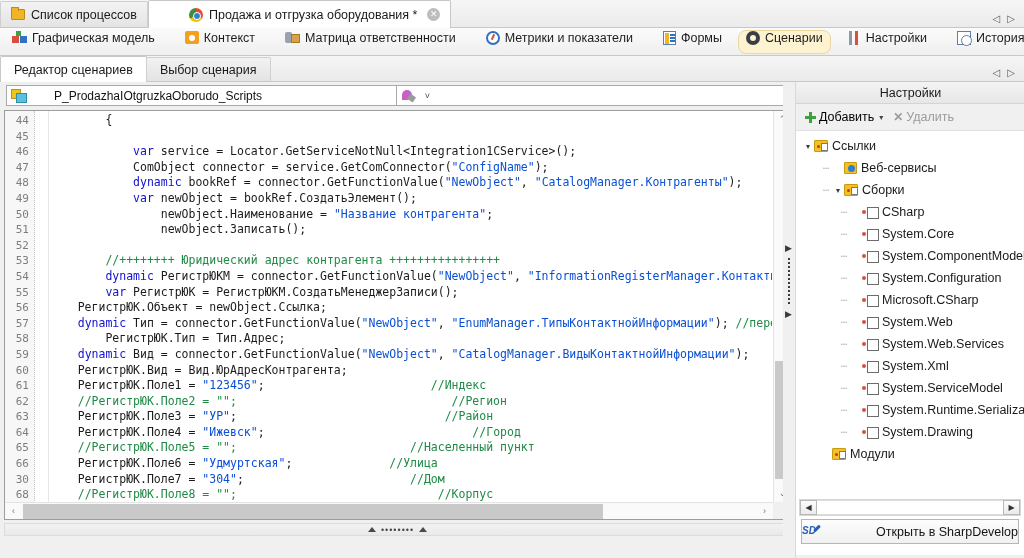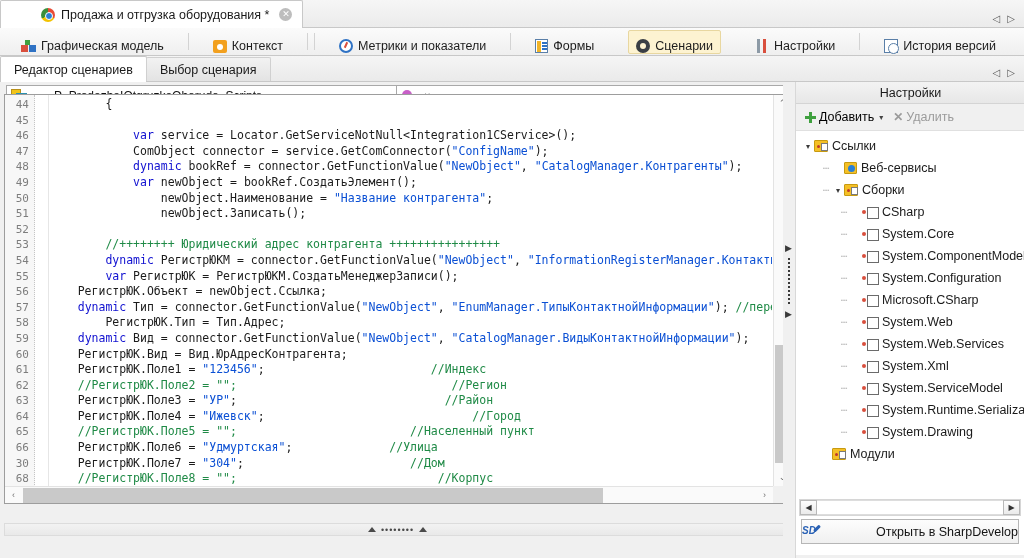--- a/index.html
+++ b/index.html
@@ -46,25 +46,25 @@
   .navarrows .ar { font-size: 10px; cursor: pointer; color: #5a5a5a; }
 
   
   .ribbon {
     position: absolute; left: 0; top: 28px; width: 1024px; height: 28px;
     background: linear-gradient(#fbfbfb, #efefef);
     border-bottom: 1px solid #c8c8c8;
     display: flex; align-items: center; font-size: 12.5px; color: #1d1d1d;
   }
   .rbtn {
-    display: flex; align-items: flex-end; gap: 5px; height: 24px;
-    padding: 0 7px; margin: 0 13px; cursor: default; white-space: nowrap;
+    display: flex; align-items: flex-start; gap: 5px; height: 24px;
+    padding: 0 7px; margin: 0 4px; cursor: default; white-space: nowrap;
     border: 1px solid transparent; border-radius: 2px;
   }
-  .rbtn.selected { background: #fdf3d1; border-color: #e8d7a0; }
+  .rbtn.selected { background: #fdf3d1; border-color: #e8d7a0; border-radius: 8px; }
   .rsep { width: 1px; height: 17px; background: #d3d3d3; margin: 0 3px; }
 
   
   .innertabs {
     position: absolute; left: 0; top: 56px; width: 1024px; height: 26px;
     background: linear-gradient(#f5f5f5, #eaeaea);
     border-bottom: 1px solid #c8c8c8;
     display: flex; align-items: flex-end;
   }
   .itab {
@@ -94,21 +94,21 @@
     display: flex; align-items: center; font-size: 12px; color: #111;
     padding: 0 2px 0 4px; gap: 5px; cursor: default; overflow: hidden;
   }
   .combo .cbtext { flex: 1; white-space: nowrap; overflow: hidden; }
   .combo .cbarrow { width: 15px; text-align: center; font-size: 9px; color: #444; }
   #combo1 { position: absolute; left: 6px; top: 3px; width: 460px; gap: 28px; }
   #combo2 { position: absolute; left: 396px; top: 3px; width: 392px; }
 
   
   .editorbox {
-    position: absolute; left: 4px; top: 12px; width: 787px; height: 410px;
+    position: absolute; left: 4px; top: 28px; width: 787px; height: 410px;
     background: #fff; border: 1px solid #9d9d9d; overflow: hidden;
   }
   .gutter {
     position: absolute; left: 0; top: 0; width: 30px; height: 100%;
     background: #f7f7f7; border-right: 1px dotted #c5c5c5;
     font-family: "DejaVu Sans Mono", monospace; font-size: 11px;
     color: #7d7d7d; text-align: right; padding-top: 2px;
   }
   .gutter div { height: 15.6px; line-height: 15.6px; padding-right: 5px; }
   .foldcol {
@@ -303,20 +303,24 @@
     background:#c85fc8; border-radius:50% 50% 50% 0; }
   .gi-fx::after { content:""; position:absolute; left:7px; top:6px; width:7px;height:6px;
     background:#9a9a9a; transform: rotate(35deg); }
 </style>
 </head>
 <body>
 
 <div id="app">
 
   <div class="doctabs">
+    <div class="doctab inactive">
+      <span class="gi gi-folder"></span>
+      <span>Список процессов</span>
+    </div>
     <div class="doctab active">
       <span class="gi gi-chrome"></span>
       <span>Продажа и отгрузка оборудования *</span>
       <span class="tabclose">✕</span>
     </div>
     <div class="navarrows">
       <span class="ar">◁</span>
       <span class="ar">▷</span>
     </div>
   </div>
@@ -329,20 +333,27 @@
           <i class="b3"></i>
         </span>
       <span>Графическая модель</span>
     </div>
     <div class="rsep"></div>
     <div class="rbtn">
       <span class="gi gi-puzzle"></span>
       <span>Контекст</span>
     </div>
     <div class="rsep"></div>
+    <div class="rbtn">
+      <span class="gi gi-matrix">
+          <i class="p1"></i>
+          <i class="p2"></i>
+        </span>
+      <span>Матрица ответственности</span>
+    </div>
     <div class="rsep"></div>
     <div class="rbtn">
       <span class="gi gi-metric"></span>
       <span>Метрики и показатели</span>
     </div>
     <div class="rsep"></div>
     <div class="rbtn">
       <span class="gi gi-form"></span>
       <span>Формы</span>
     </div>

